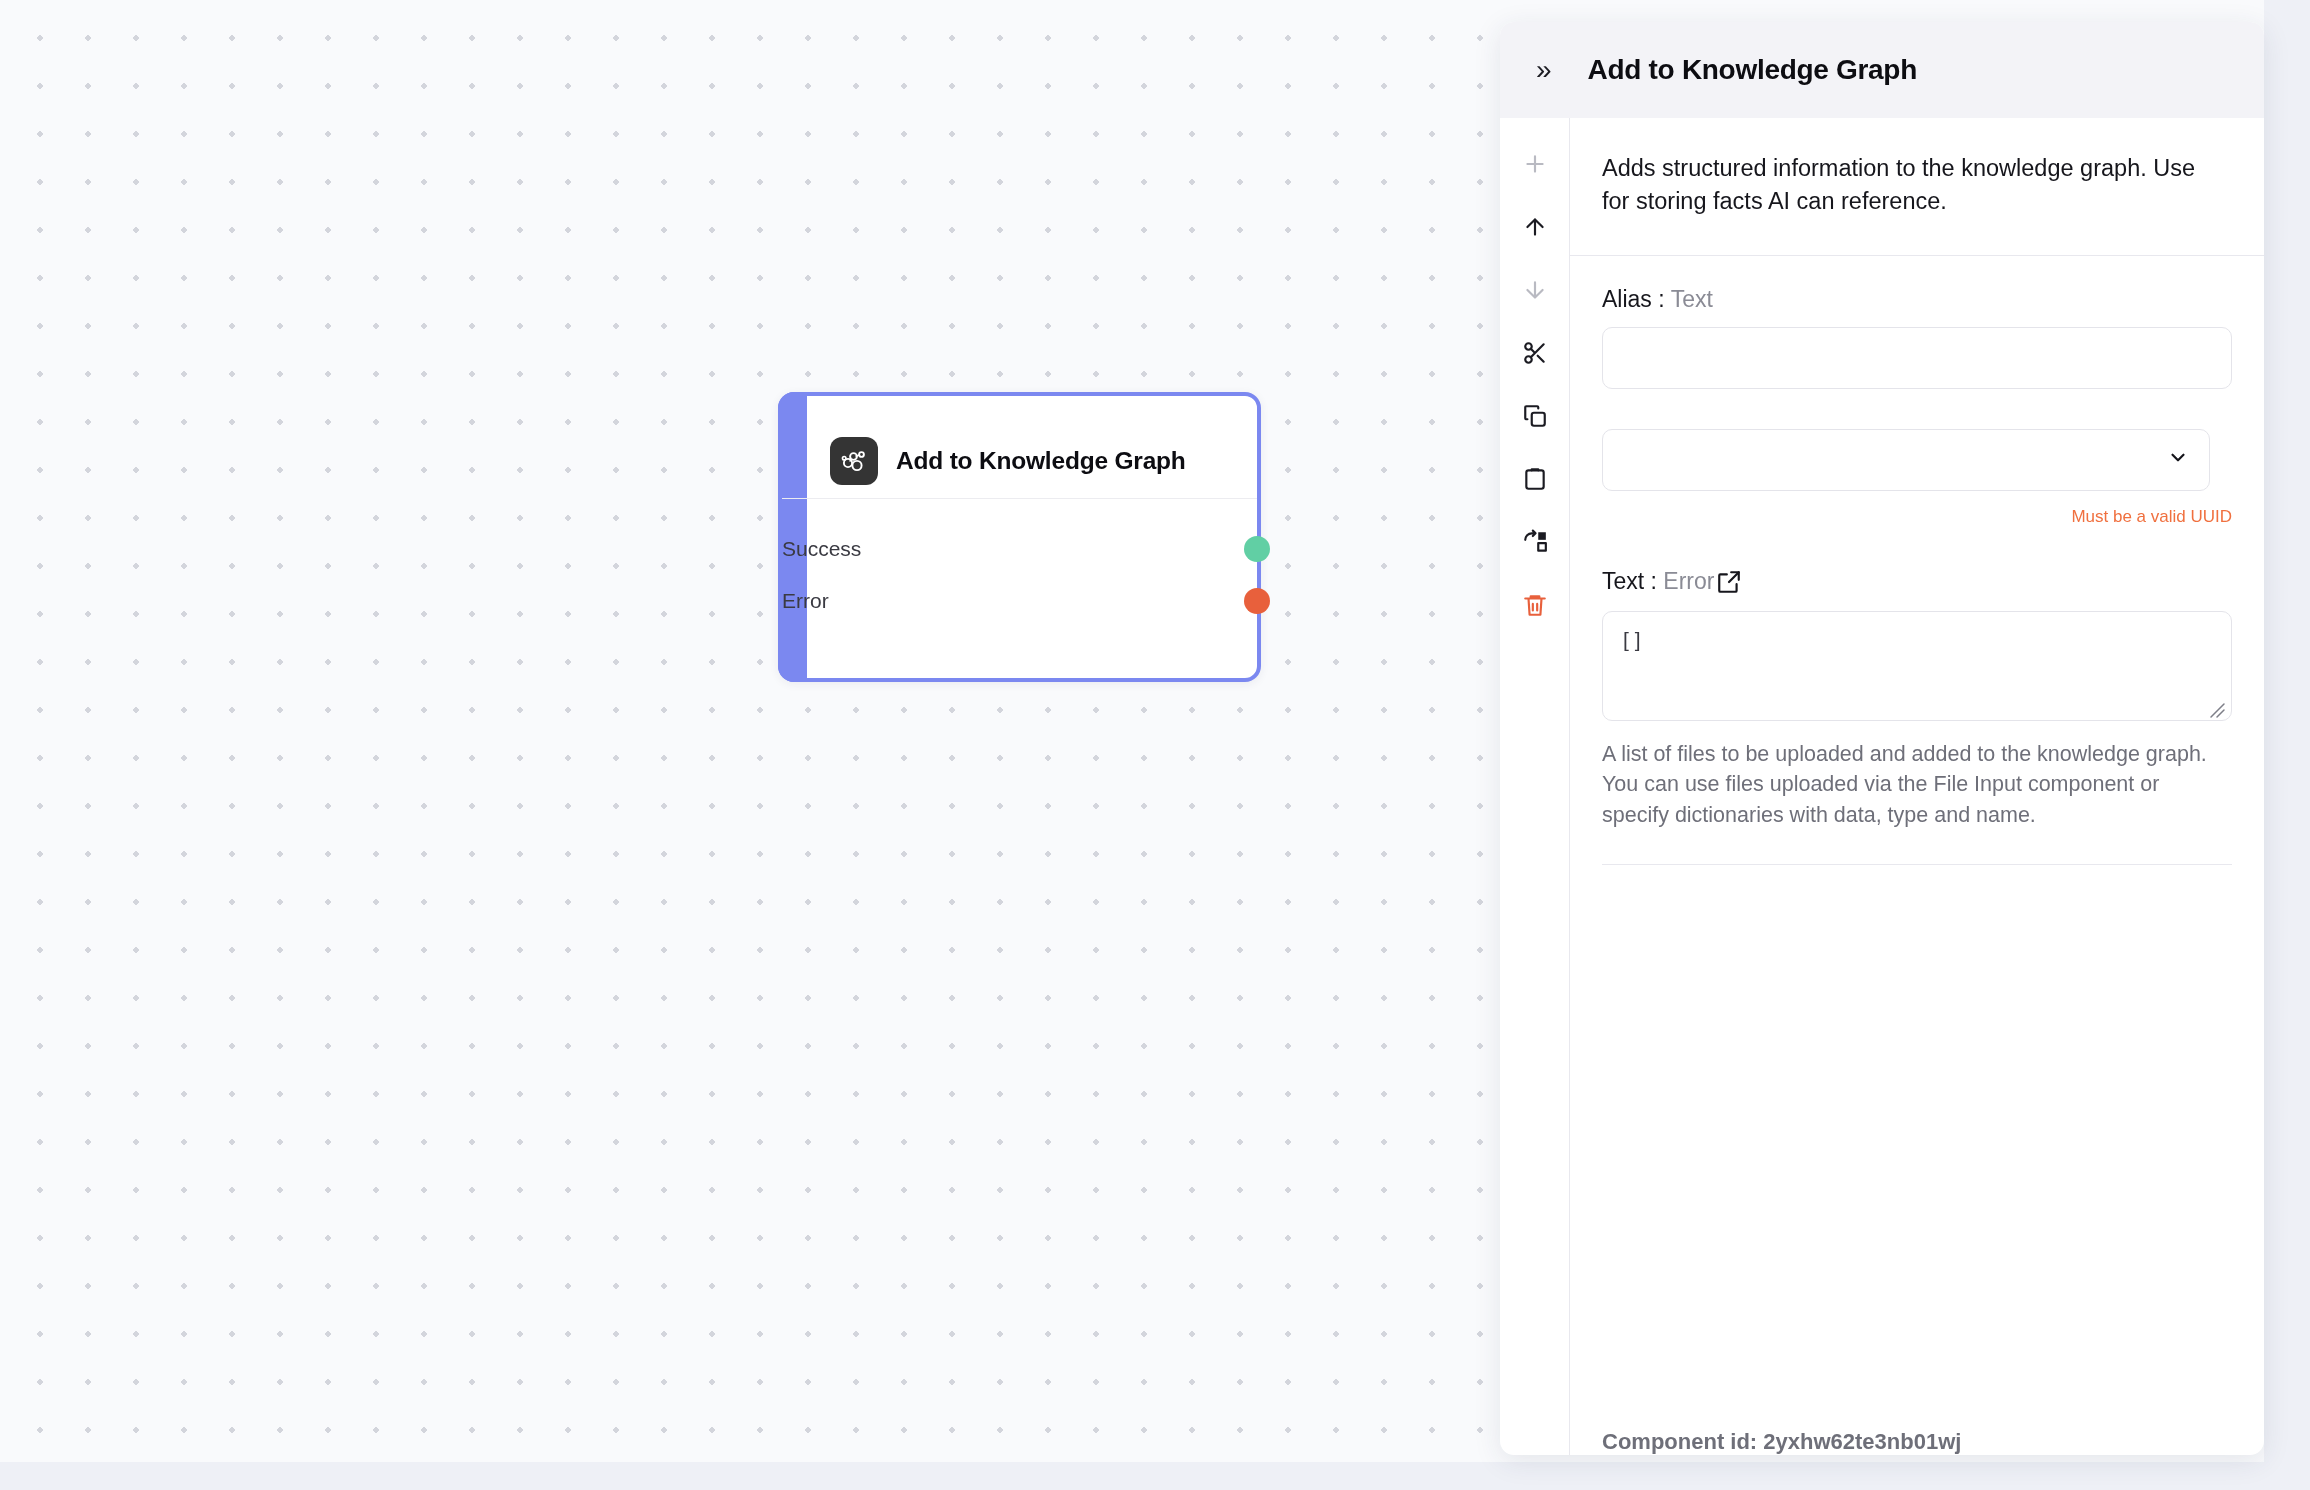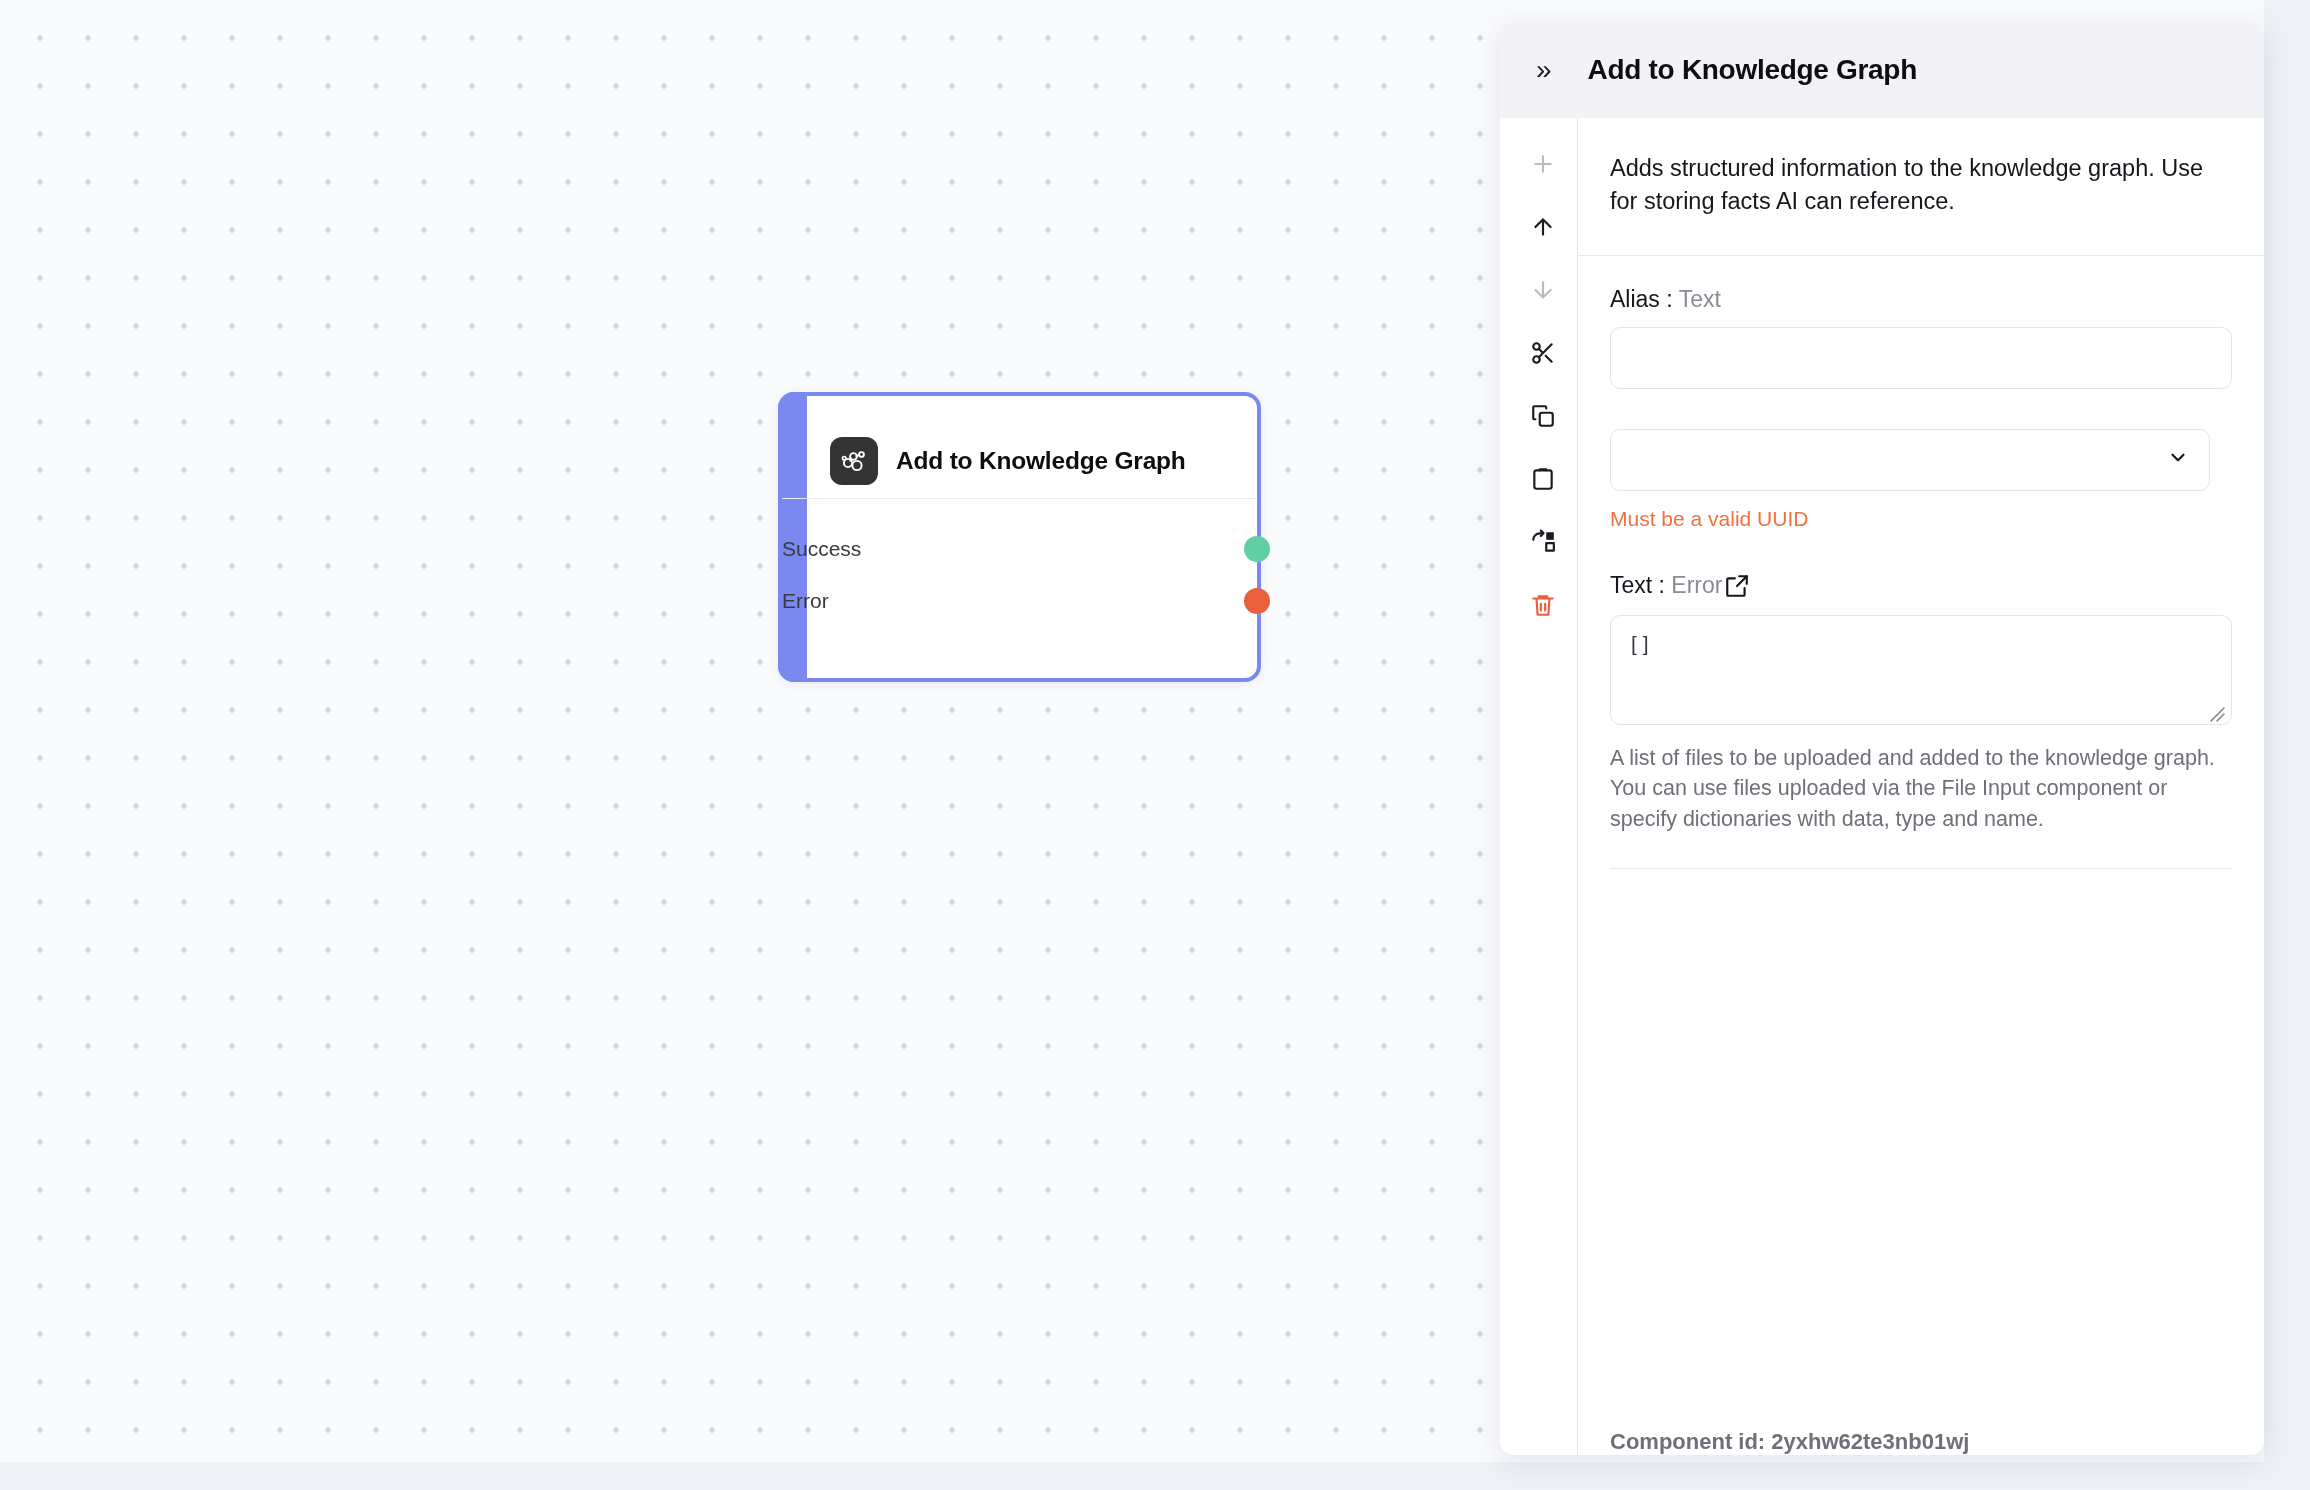--- a/index.html
+++ b/index.html
@@ -92,21 +92,21 @@
     display: flex; align-items: center;
     padding-left: 30px; gap: 30px;
   }
   .collapse-btn {
     font-size: 28px; color: #1b1b22; line-height: 1;
     padding: 4px 6px; cursor: pointer;
   }
   .panel-title {
     font-size: 28px; font-weight: 700; color: #0d0d12; letter-spacing: -.3px;
   }
-  .panel-main { flex: 1 1 auto; display: flex; min-height: 0; padding-left: 8px; }
+  .panel-main { flex: 1 1 auto; display: flex; min-height: 0; }
 
   
   .toolbar {
     flex: 0 0 auto;
     width: 70px;
     border-right: 1.5px solid #e8e8ee;
     padding-top: 20px;
     display: flex; flex-direction: column; align-items: center;
   }
   .tool {
@@ -159,22 +159,23 @@
     border-radius: 10px;
     background: #fff;
     display: flex; align-items: center;
     padding: 0 18px;
     cursor: pointer;
     font-size: 21px; color: #16161c;
   }
   .select-chevron { position: absolute; right: 20px; top: 50%; transform: translateY(-50%); }
 
   .error-text {
-    font-size: 21px; color: #f0703f;
+    font-size: 17px; color: #f0703f;
     margin-top: 16px;
+    text-align: right;
   }
   .help-text {
     font-size: 21.5px; line-height: 1.42; color: #6e6f79;
     margin-top: 14px;
   }
   .field-gap { height: 36px; }
 
   .textarea-box {
     width: 100%; height: 110px;
     border: 1.6px solid #e4e4ea;

